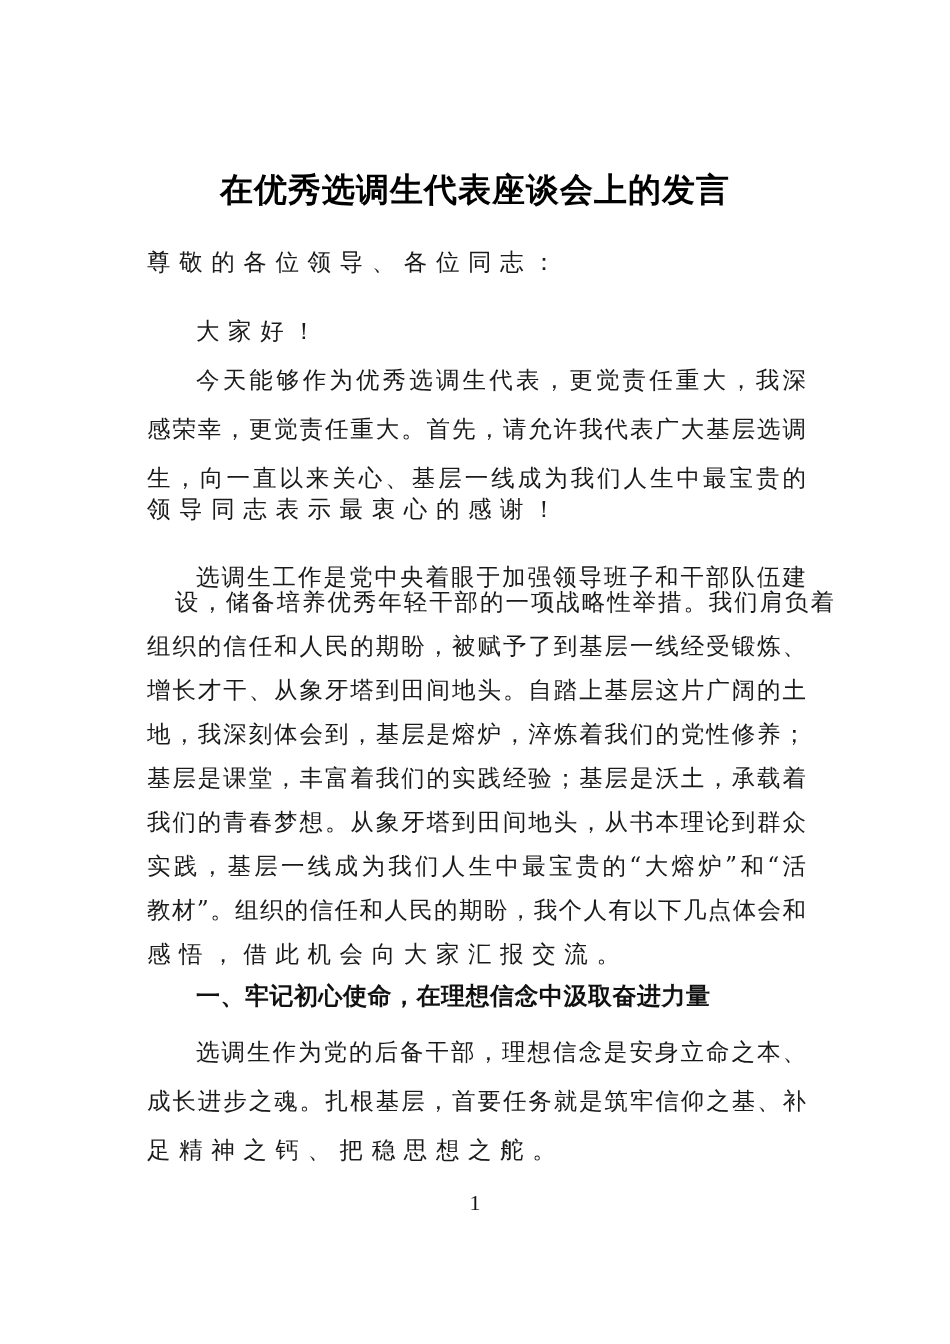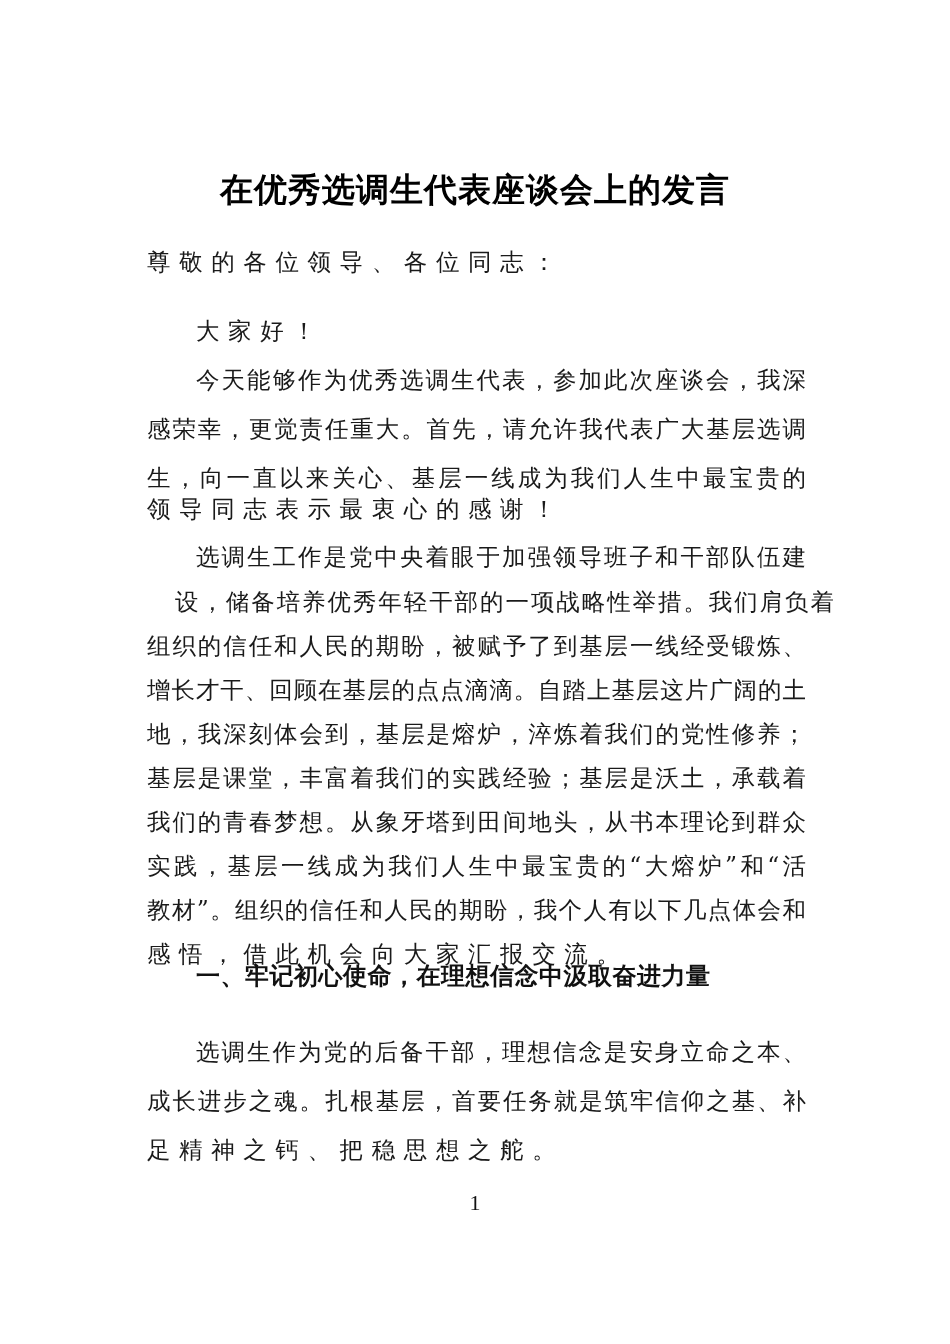--- a/index.html
+++ b/index.html
@@ -25,37 +25,37 @@
 <div class="page">
 
   <div class="title">在优秀选调生代表座谈会上的发言</div>
 
   <div class="body-text" style="top:0;">
 
     <div class="line last" style="top:247px; letter-spacing:8.6px;">尊敬的各位领导、各位同志：</div>
 
     <div class="line indent last" style="top:316px;">大家好！</div>
 
-    <div class="line indent" style="top:365px;">今天能够作为优秀选调生代表，参加此次座谈会，我深</div>
+    <div class="line indent" style="top:365px;">今天能够作为优秀选调生代表，更觉责任重大，我深</div>
     <div class="line" style="top:414px;">感荣幸，更觉责任重大。首先，请允许我代表广大基层选调</div>
     <div class="line" style="top:463px;">生，向一直以来关心、基层一线成为我们人生中最宝贵的</div>
     <div class="line last" style="top:494px;">领导同志表示最衷心的感谢！</div>
 
-    <div class="line indent" style="top:542px;">选调生工作是党中央着眼于加强领导班子和干部队伍建</div>
+    <div class="line indent" style="top:562px;">选调生工作是党中央着眼于加强领导班子和干部队伍建</div>
     <div class="line" style="top:587px;margin-left:28px;">设，储备培养优秀年轻干部的一项战略性举措。我们肩负着</div>
     <div class="line" style="top:631px;">组织的信任和人民的期盼，被赋予了到基层一线经受锻炼、</div>
-    <div class="line" style="top:675px;">增长才干、回顾在基层的点点滴滴。自踏上基层这片广阔的土</div>
+    <div class="line" style="top:675px;">增长才干、从象牙塔到田间地头。自踏上基层这片广阔的土</div>
     <div class="line" style="top:719px;">地，我深刻体会到，基层是熔炉，淬炼着我们的党性修养；</div>
     <div class="line" style="top:763px;">基层是课堂，丰富着我们的实践经验；基层是沃土，承载着</div>
     <div class="line" style="top:807px;">我们的青春梦想。从象牙塔到田间地头，从书本理论到群众</div>
     <div class="line" style="top:851px;">实践，基层一线成为我们人生中最宝贵的“大熔炉”和“活</div>
     <div class="line" style="top:895px;">教材”。组织的信任和人民的期盼，我个人有以下几点体会和</div>
     <div class="line last" style="top:939px;">感悟，借此机会向大家汇报交流。</div>
 
-    <div class="heading" style="top:960px;">一、牢记初心使命，在理想信念中汲取奋进力量</div>
+    <div class="heading" style="top:980px;">一、牢记初心使命，在理想信念中汲取奋进力量</div>
 
     <div class="line indent" style="top:1037px;">选调生作为党的后备干部，理想信念是安身立命之本、</div>
     <div class="line" style="top:1086px;">成长进步之魂。扎根基层，首要任务就是筑牢信仰之基、补</div>
     <div class="line last" style="top:1135px;">足精神之钙、把稳思想之舵。</div>
   </div>
 
   <div class="page-number">1</div>
 </div>
 
 </body></html>

